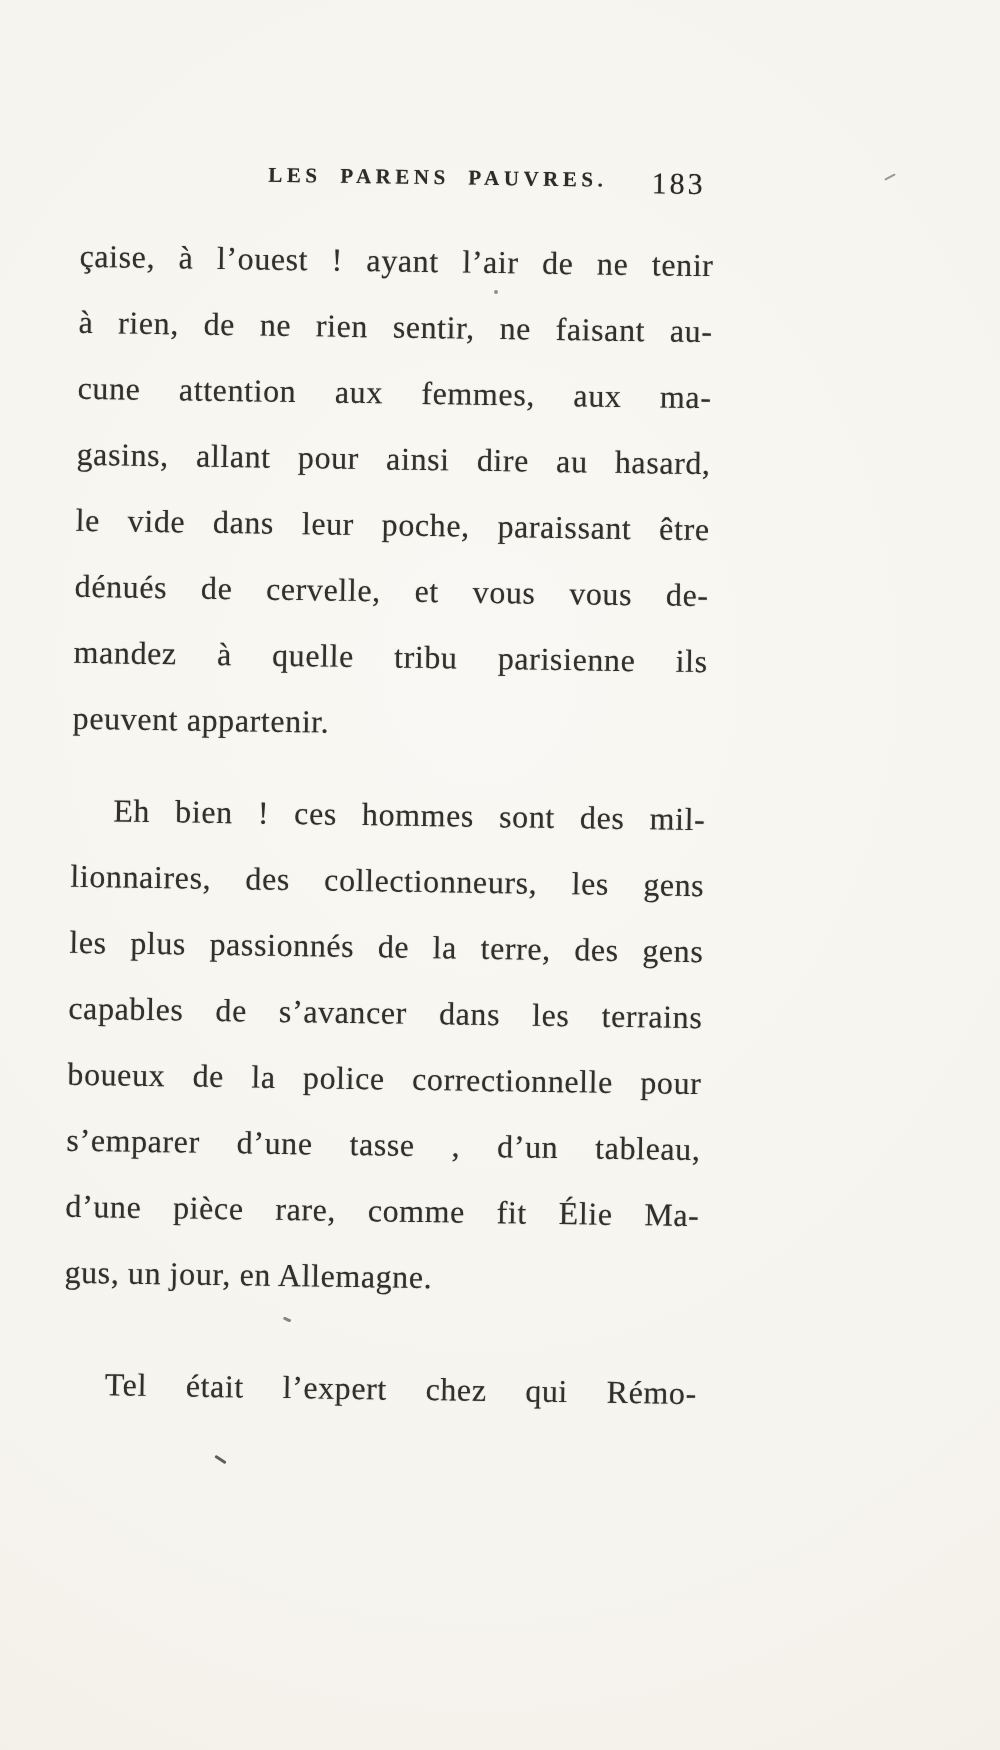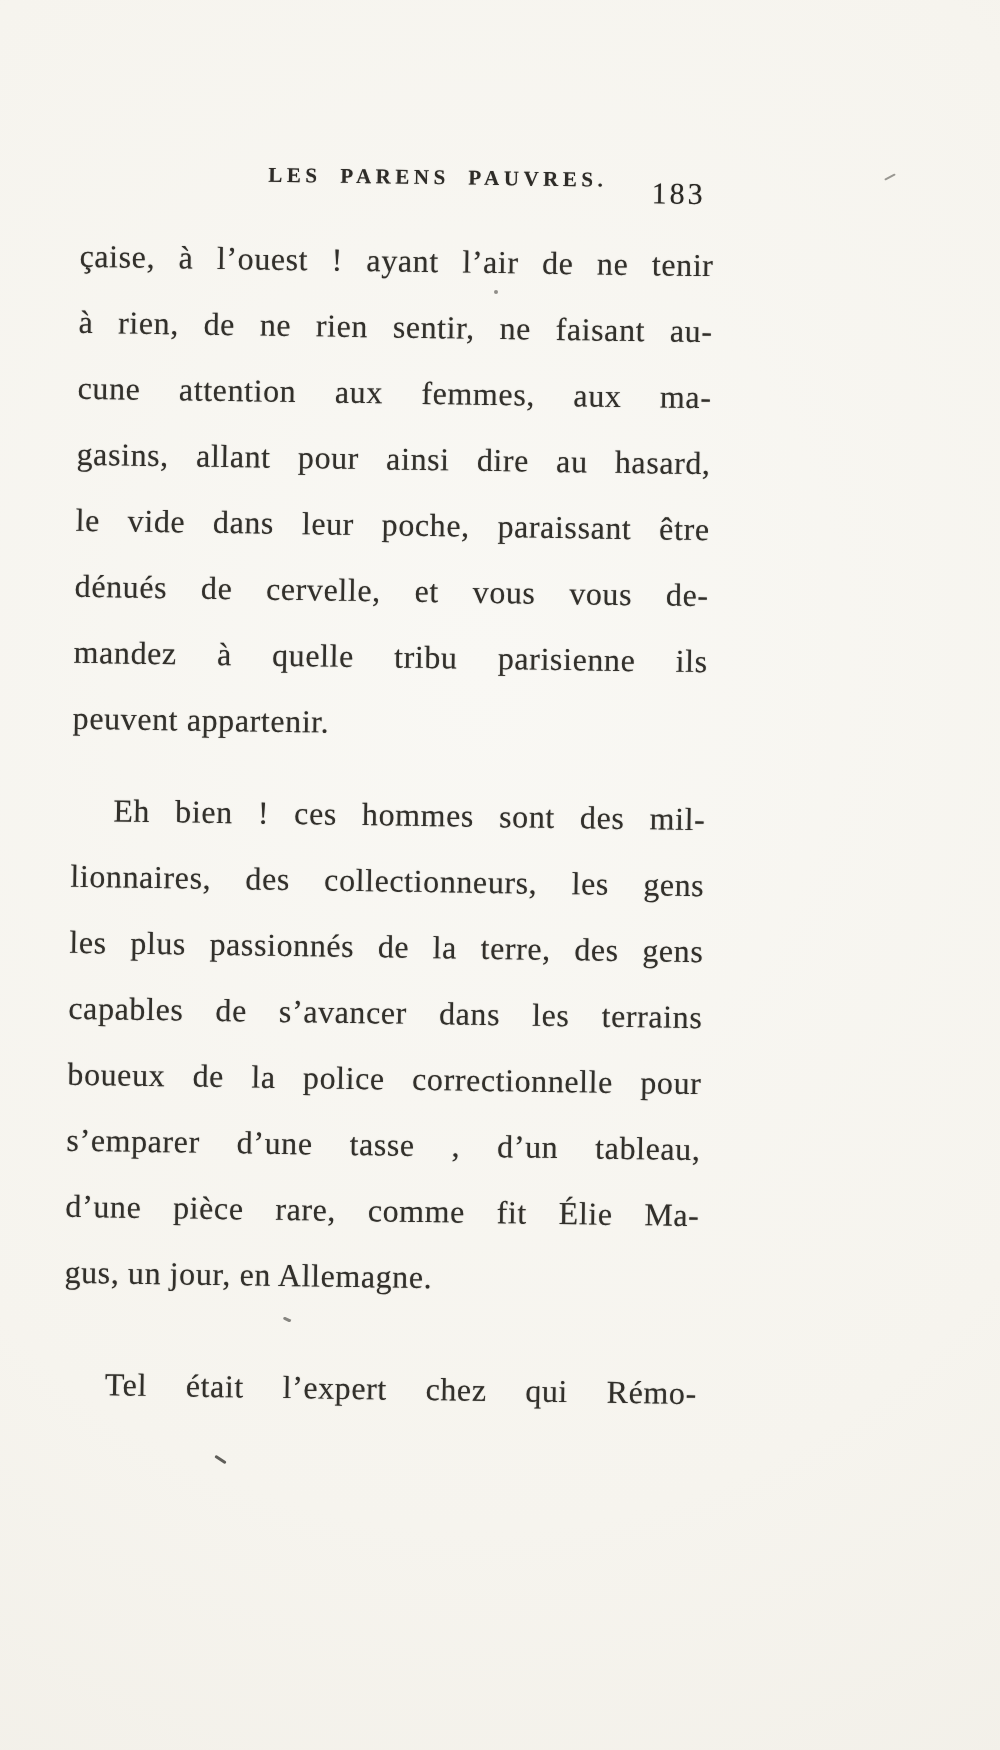--- a/index.html
+++ b/index.html
@@ -33,21 +33,21 @@
     text-align: center;
     font-size: 21px;
     font-weight: bold;
     letter-spacing: 4.5px;
     word-spacing: 9px;
     color: #2e2c28;
     text-shadow: 0 0 1px rgba(46,44,40,0.45);
   }
   .page-number {
     position: absolute;
-    top: 168px;
+    top: 158px;
     left: 651px;
     font-size: 30px;
     letter-spacing: 3px;
     color: #2a2824;
     text-shadow: 0 0 1px rgba(42,40,36,0.5);
   }
   .body-text {
     position: absolute;
     top: 223px;
     left: 80px;

